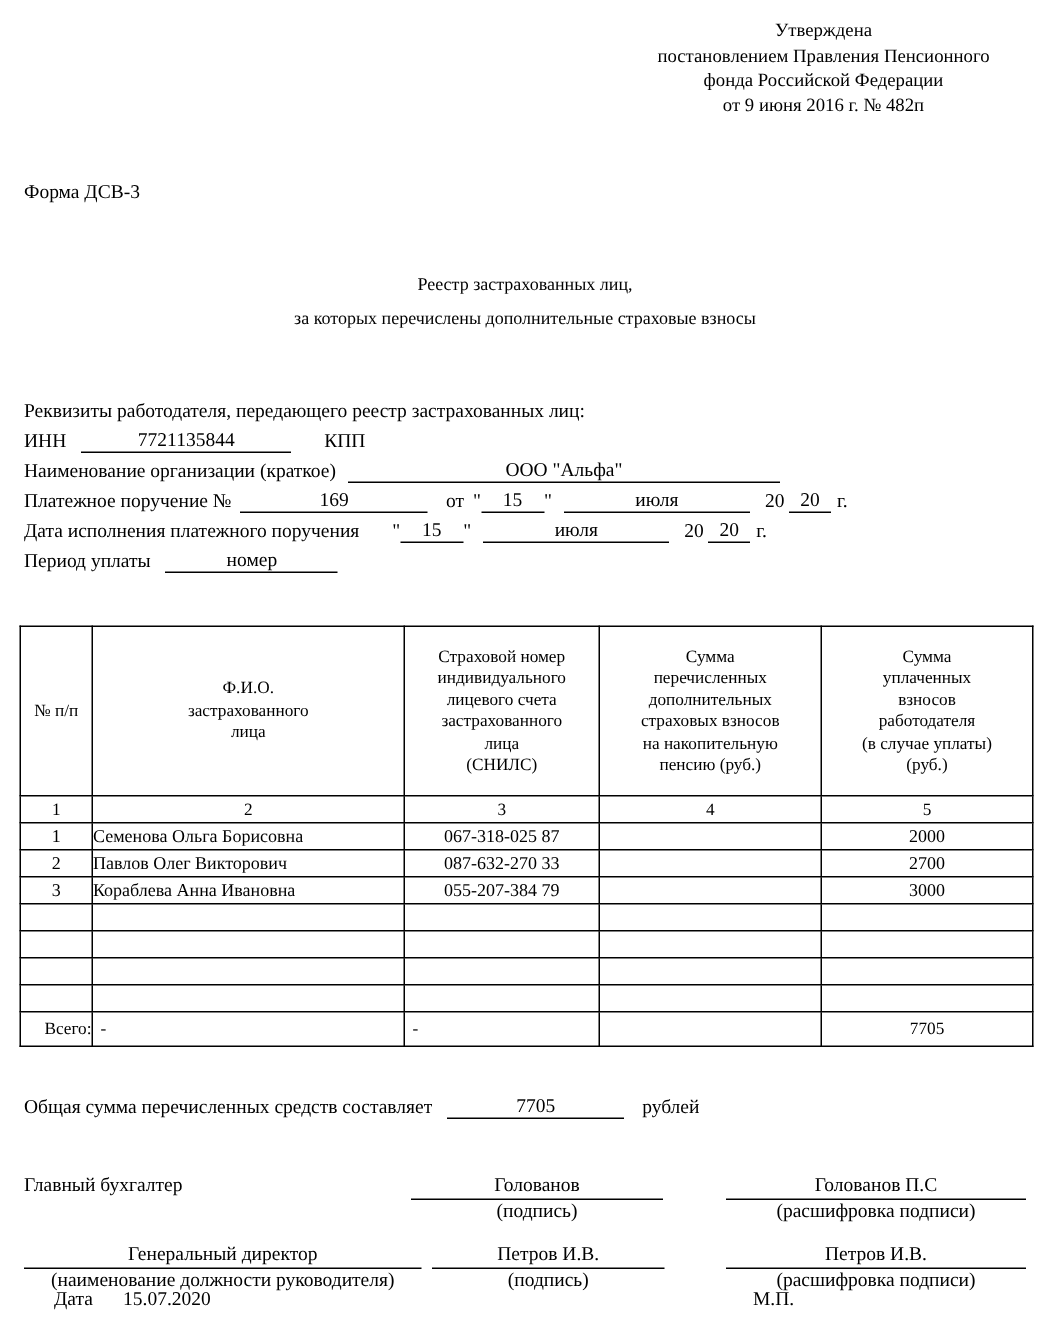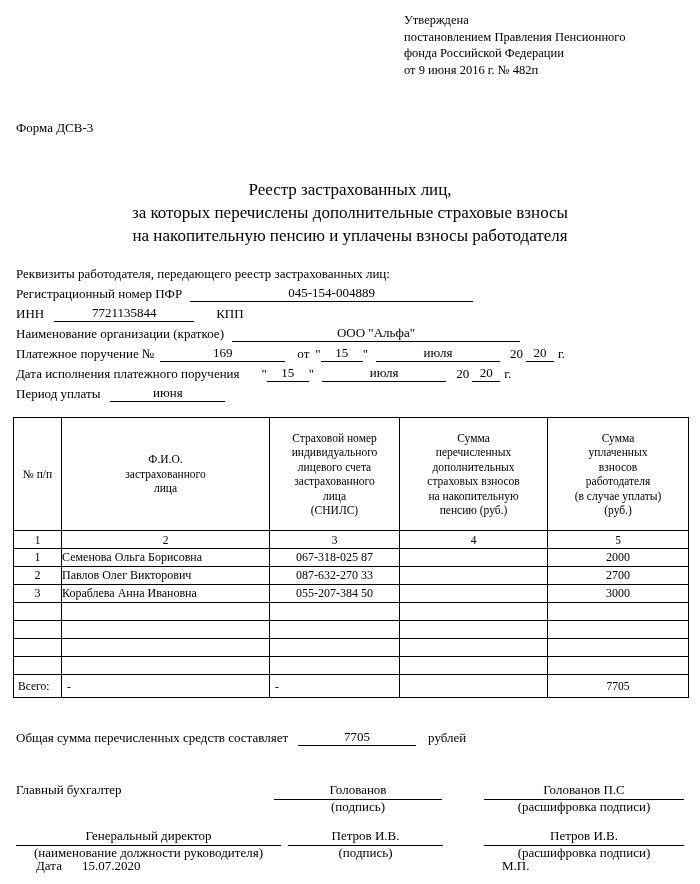--- a/index.html
+++ b/index.html
@@ -26,38 +26,38 @@
 
   
   .approval {
     position: absolute;
     left: 404px;
     top: 12px;
     width: 290px;
     font-size: 12.5px;
     line-height: 16.5px;
   }
-  .approval div { white-space: nowrap; }
+  .approval div { white-space: nowrap; text-align: center; }
 
   
   .form-code {
     position: absolute;
     left: 16px;
     top: 120px;
     font-size: 13px;
   }
 
   
   .title {
     position: absolute;
     left: 0;
     top: 178px;
     width: 700px;
     text-align: center;
-    font-size: 17px;
+    font-size: 12px;
     line-height: 23px;
   }
 
   
   .requisites {
     position: absolute;
     left: 16px;
     top: 262px;
     width: 668px;
     font-size: 13px;
@@ -124,21 +124,21 @@
   }
   td.c1 { text-align: center; }
   td.c2 { text-align: left;  padding-left: 5px; }
   td.c3 { text-align: center; }
   td.c4 { text-align: center; }
   td.c5 { text-align: center; }
   .total-row td {
     height: 22px;
     font-size: 12px;
   }
-  .total-row td.t-lbl { text-align: left; padding-left: 4px; }
+  .total-row td.t-lbl { text-align: right; padding-left: 4px; }
   .total-row td.t-dash { text-align: left; padding-left: 5px; }
   .total-row td.t-val { text-align: center; }
 
   
   .summary {
     position: absolute;
     left: 16px;
     top: 728px;
     font-size: 13px;
     display: flex;
@@ -205,34 +205,28 @@
     <div>постановлением Правления Пенсионного</div>
     <div>фонда Российской Федерации</div>
     <div>от 9 июня 2016 г. № 482п</div>
   </div>
 
   <div class="form-code">Форма ДСВ-3</div>
 
   <div class="title">
     <div>Реестр застрахованных лиц,</div>
     <div>за которых перечислены дополнительные страховые взносы</div>
-    <div>на накопительную пенсию и уплачены взносы работодателя</div>
   </div>
 
   <div class="requisites">
 
     <div class="req-line">
       <span class="lbl">Реквизиты работодателя, передающего реестр застрахованных лиц:</span>
     </div>
 
-    <div class="req-line">
-      <span class="lbl">Регистрационный номер ПФР</span>
-      <span class="gap" style="width:8px"></span>
-      <span class="fill w-reg">045-154-004889</span>
-    </div>
 
     <div class="req-line">
       <span class="lbl">ИНН</span>
       <span class="gap" style="width:10px"></span>
       <span class="fill w-inn">7721135844</span>
       <span class="gap" style="width:22px"></span>
       <span class="lbl">КПП</span>
       <span class="gap" style="width:6px"></span>
     </div>
 
@@ -274,21 +268,21 @@
       <span class="lbl">20</span>
       <span class="gap" style="width:3px"></span>
       <span class="fill w-year">20</span>
       <span class="gap" style="width:4px"></span>
       <span class="lbl">г.</span>
     </div>
 
     <div class="req-line">
       <span class="lbl">Период уплаты</span>
       <span class="gap" style="width:10px"></span>
-      <span class="fill w-period">июня</span>
+      <span class="fill w-period">номер</span>
     </div>
 
   </div>
 
   <div class="tbl-wrap">
     <table class="reg">
       <colgroup>
         <col style="width:48px">
         <col style="width:208px">
         <col style="width:130px">
@@ -324,21 +318,21 @@
         <tr>
           <td class="c1">2</td>
           <td class="c2">Павлов Олег Викторович</td>
           <td class="c3">087-632-270 33</td>
           <td class="c4"></td>
           <td class="c5">2700</td>
         </tr>
         <tr>
           <td class="c1">3</td>
           <td class="c2">Кораблева Анна Ивановна</td>
-          <td class="c3">055-207-384 50</td>
+          <td class="c3">055-207-384 79</td>
           <td class="c4"></td>
           <td class="c5">3000</td>
         </tr>
         <tr>
           <td class="c1"></td>
           <td class="c2"></td>
           <td class="c3"></td>
           <td class="c4"></td>
           <td class="c5"></td>
         </tr>

